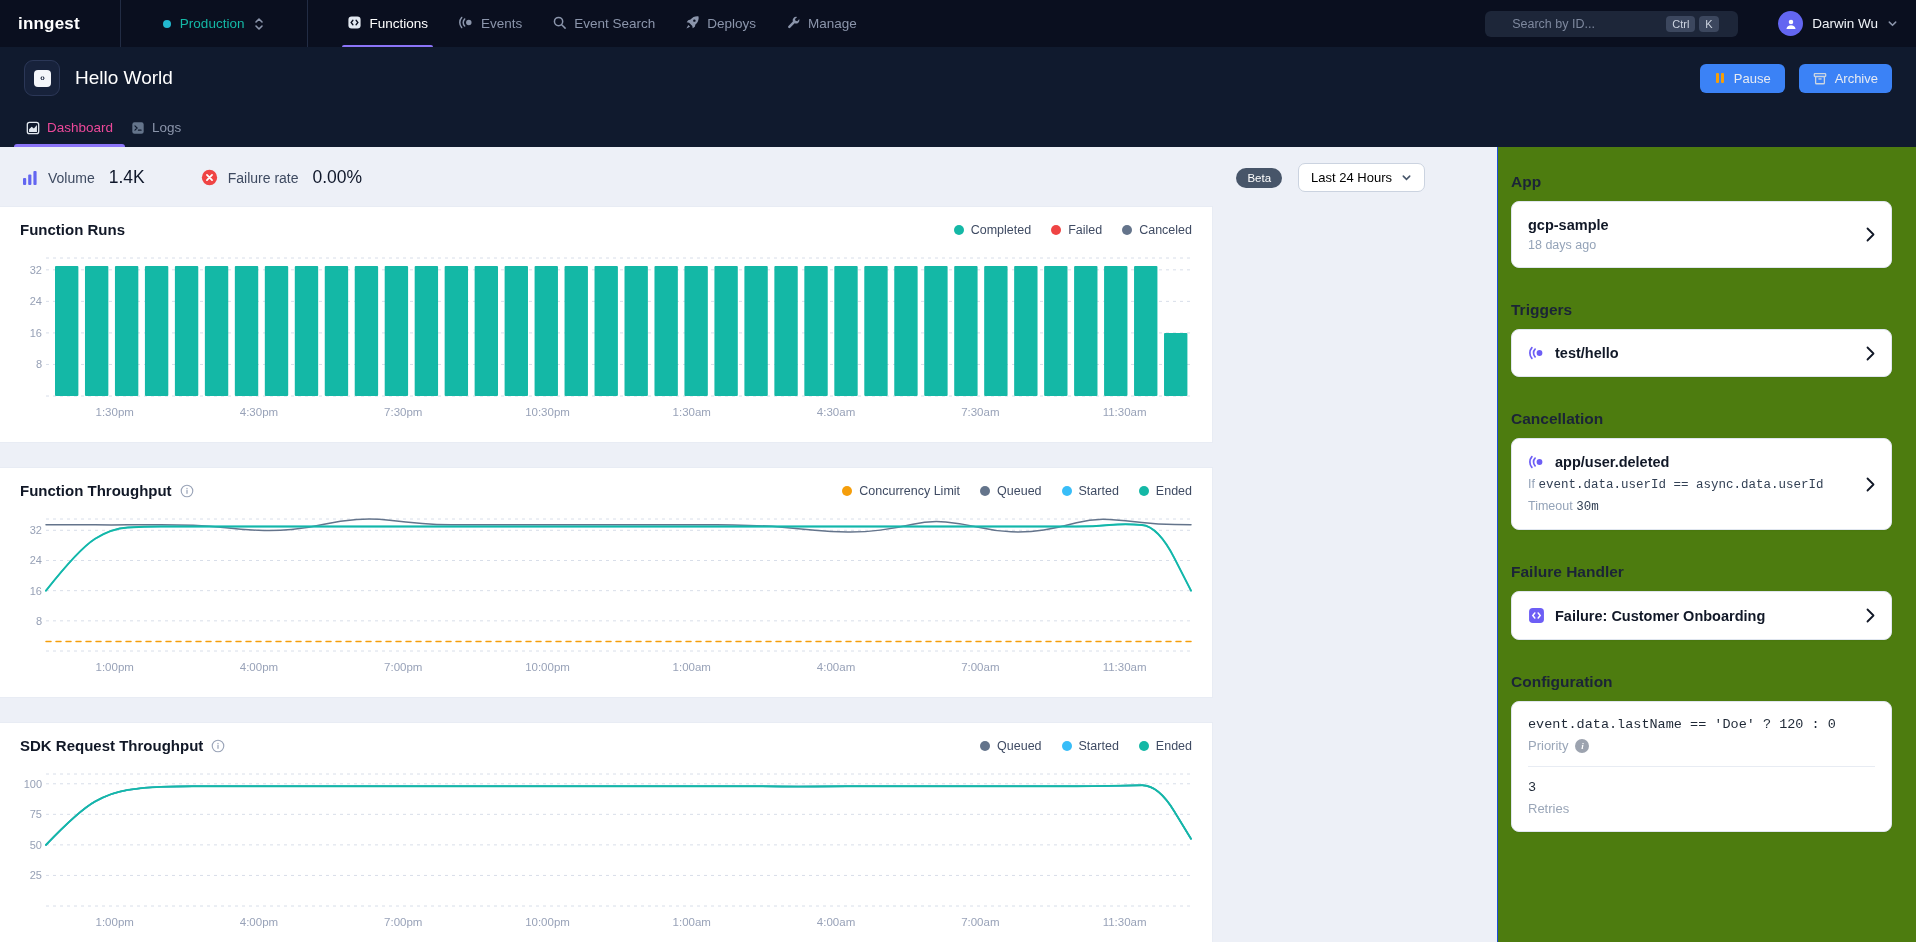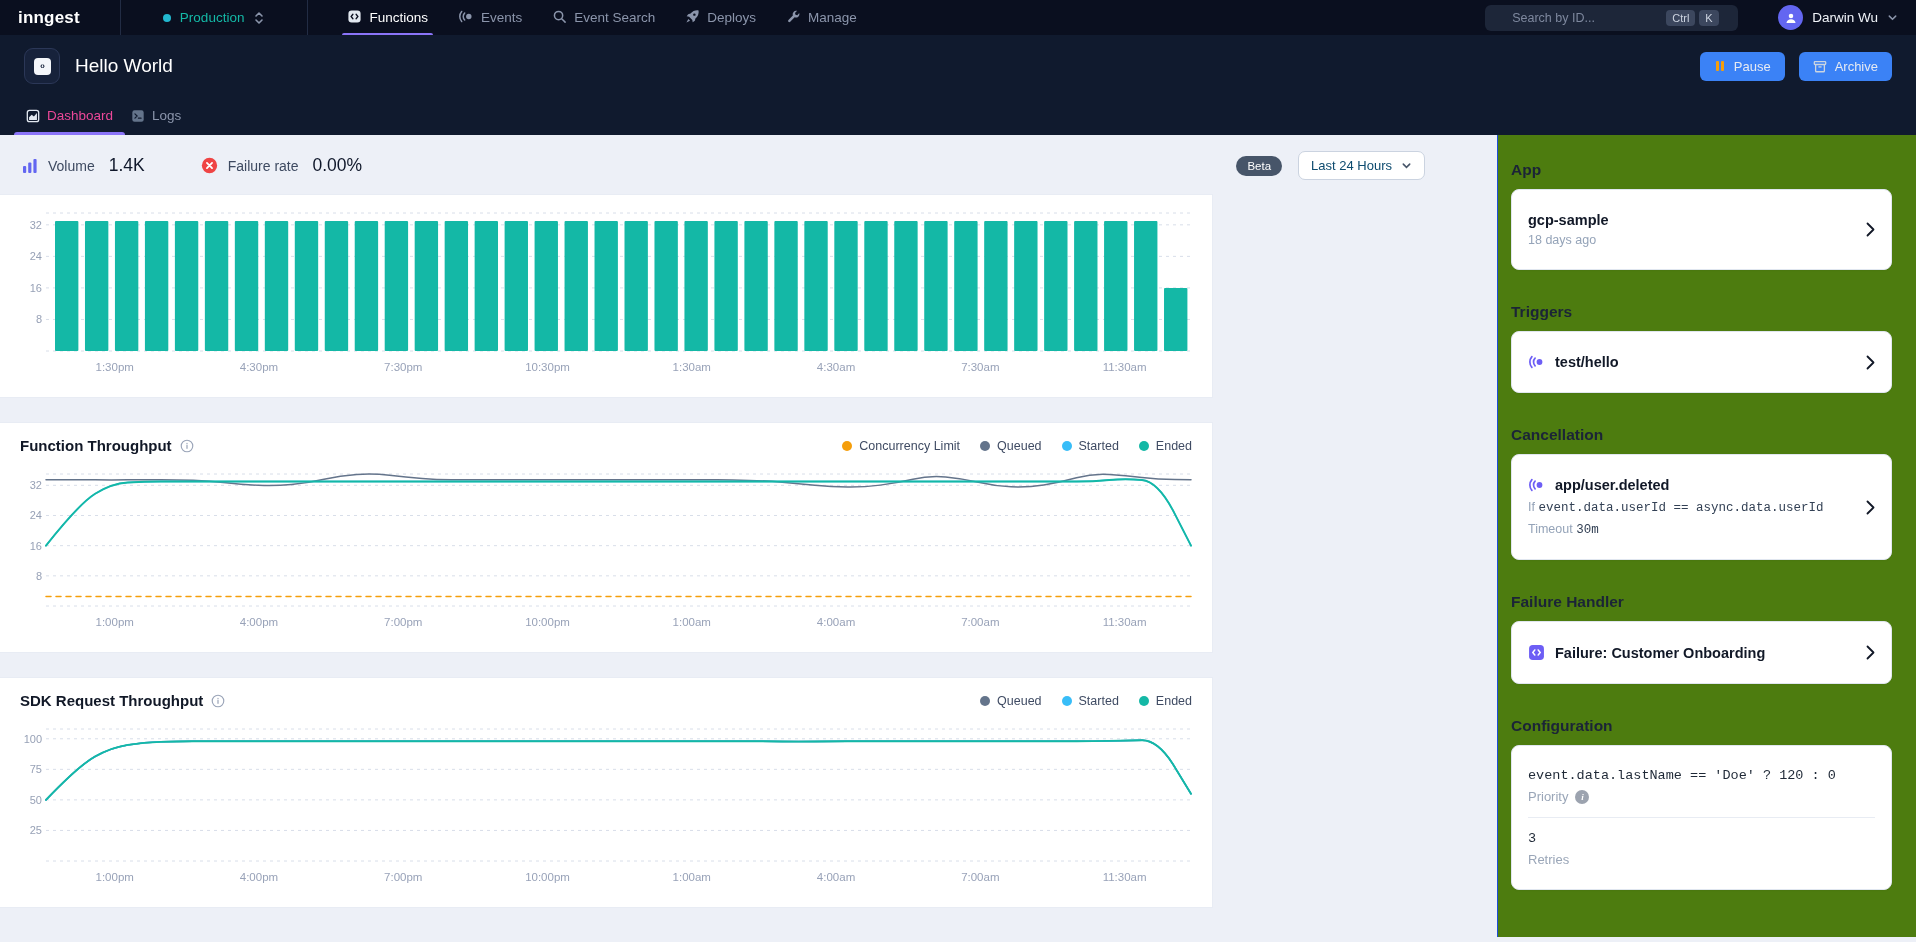--- a/index.html
+++ b/index.html
@@ -1,21 +1,21 @@
 <!DOCTYPE html>
 <html><head>
 <meta charset="utf-8">
 <style>
   * { margin:0; padding:0; box-sizing:border-box; }
   html,body { width:1916px; height:942px; overflow:hidden; }
   body { font-family:"Liberation Sans","DejaVu Sans",sans-serif; background:#edf0f7; color:#111827; }
   .mono { font-family:"Liberation Mono","DejaVu Sans Mono",monospace; }
 
   
-  .topnav { height:35px; background:#0a0f1f; display:flex; align-items:stretch; color:#8b95ab;gap:24px; }
+  .topnav { height:47px; background:#0a0f1f; display:flex; align-items:stretch; color:#8b95ab;gap:24px; }
   .brand { display:flex; align-items:center; padding:0 16px 0 18px; color:#fff; font-weight:800; font-size:17px; letter-spacing:.2px; }
   .vdiv { width:1px; background:#222c44; margin:0; }
   .env-select { display:flex; align-items:center; gap:9px; padding:0 18px; min-width:134px; cursor:pointer; }
   .env-dot { width:8px; height:8px; border-radius:50%; background:#22b8cf; }
   .env-label { color:#14b8a6; font-size:13.5px; }
   .env-updown { margin-left:auto; display:flex; }
   .navtabs { display:flex; align-items:stretch; }
   .navtab { position:relative; display:flex; align-items:center; gap:7px; padding:0 15px; font-size:13.5px; color:#8b95ab; cursor:pointer; }
   .navtab svg { flex:none; }
   .navtab.active { color:#fff; }
@@ -44,36 +44,36 @@
 
   
   .content { display:flex; height:802px; }
   .main { width:1497px; }
   .statsrow { display:flex; align-items:center; padding:16px 72px 14px 22px; }
   .stat { display:flex; align-items:center; gap:10px; margin-right:56px; }
   .stat-label { font-size:14px; color:#3e4a61; }
   .stat-value { font-size:17.5px; color:#0f172a; margin-left:4px; }
   .stats-right { margin-left:auto; display:flex; align-items:center; gap:16px; }
   .beta-pill { background:#475569; color:#fff; font-size:11.5px; border-radius:999px; padding:4px 11px; }
-  .range-btn { display:flex; align-items:center; gap:9px; background:#fff; border:1px solid #cbd3e0; border-radius:7px; padding:6px 12px; font-size:13px; color:#0c4a6e; cursor:pointer; font-family:inherit; }
+  .range-btn { display:flex; align-items:center; gap:9px; background:#fff; border:1px solid #cbd3e0; border-radius:7px; padding:6px 12px; font-size:13px; color:#000000; cursor:pointer; font-family:inherit; }
 
   .panel { width:1213px; background:#fff; border:1px solid #e8ecf4; border-left:none; padding:14px 20px 12px; margin-bottom:24px; }
   .panel-head { display:flex; align-items:center; justify-content:space-between; margin-bottom:16px; }
   .panel-title-wrap { display:flex; align-items:center; gap:8px; }
   .panel-title { font-size:15px; font-weight:700; color:#111827; }
   .legend { display:flex; align-items:center; gap:20px; }
   .legend .li { display:flex; align-items:center; gap:7px; font-size:12.5px; color:#3f4b63; }
   .legend .li i { width:10px; height:10px; border-radius:50%; display:inline-block; }
   .chart { width:1173px; }
 
   
   .sidebar { flex:1; background:#4d7c0f; border-left:1px solid #1d4ed8; padding:26px 24px 24px 13px; overflow:hidden; }
   .side-section { margin-bottom:33px; }
   .side-heading { font-size:15.5px; font-weight:600; color:#1b2437; margin-bottom:10px; }
-  .card { border:1px solid #e0e6ef; border-radius:8px; background:#fff; padding:22px 16px; display:flex; align-items:center; box-shadow:0 1px 2px rgba(16,24,40,.04); cursor:pointer; }
+  .card { border:1px solid #e0e6ef; border-radius:8px; background:#fff; padding:15px 16px; display:flex; align-items:center; box-shadow:0 1px 2px rgba(16,24,40,.04); cursor:pointer; }
   .card-body { flex:1; min-width:0; }
   .card-title { font-size:14.5px; font-weight:600; color:#111827; }
   .card-title-row { display:flex; align-items:center; gap:10px; }
   .card-meta { font-size:12.5px; color:#94a3b8; margin-top:5px; }
   .cond-line { margin-top:7px; font-size:12.5px; color:#94a3b8; }
   .cond-line .mono { color:#334155; font-size:12.5px; }
   .chev { flex:none; margin-left:12px; }
   .cfg-expr { font-size:13.5px; color:#1f2937; }
   .cfg-label { display:flex; align-items:center; gap:7px; font-size:13px; color:#9aa6b8; margin-top:6px; }
   .cfg-div { border-top:1px solid #e8ecf3; margin:13px 0; }
@@ -223,20 +223,39 @@
         <button class="range-btn">
           <span>Last 24 Hours</span>
           <svg width="11" height="11" viewBox="0 0 12 12" fill="none" stroke="#475569" stroke-width="1.7" stroke-linecap="round">
               <path d="M2.5 4.5 6 8l3.5-3.5"></path>
             </svg>
         </button>
       </div>
     </div>
 
     <div class="panel">
+      <div class="panel-head">
+        <div class="panel-title-wrap">
+          <span class="panel-title">Function Runs</span>
+        </div>
+        <div class="legend">
+            <span class="li">
+              <i style="background: rgb(20, 184, 166);"></i>
+              <span>Completed</span>
+            </span>
+            <span class="li">
+              <i style="background: rgb(239, 68, 68);"></i>
+              <span>Failed</span>
+            </span>
+            <span class="li">
+              <i style="background: rgb(100, 116, 139);"></i>
+              <span>Canceled</span>
+            </span>
+          </div>
+      </div>
       <div class="chart"><svg width="1173" height="172" viewBox="0 0 1173 172">
             <line x1="26" x2="1171" y1="142" y2="142" stroke="#d8dee9" stroke-width="1" stroke-dasharray="3 4"></line>
             <line x1="26" x2="1171" y1="110.45714285714286" y2="110.45714285714286" stroke="#d8dee9" stroke-width="1" stroke-dasharray="3 4"></line>
             <line x1="26" x2="1171" y1="78.91428571428571" y2="78.91428571428571" stroke="#d8dee9" stroke-width="1" stroke-dasharray="3 4"></line>
             <line x1="26" x2="1171" y1="47.37142857142857" y2="47.37142857142857" stroke="#d8dee9" stroke-width="1" stroke-dasharray="3 4"></line>
             <line x1="26" x2="1171" y1="15.828571428571436" y2="15.828571428571436" stroke="#d8dee9" stroke-width="1" stroke-dasharray="3 4"></line>
             <line x1="26" x2="1171" y1="4" y2="4" stroke="#d8dee9" stroke-width="1" stroke-dasharray="3 4"></line>
             <text x="22" y="114.45714285714286" text-anchor="end" fill="#97a1b6" font-size="11" font-family="&quot;Liberation Sans&quot;,sans-serif">8</text>
             <text x="22" y="82.91428571428571" text-anchor="end" fill="#97a1b6" font-size="11" font-family="&quot;Liberation Sans&quot;,sans-serif">16</text>
             <text x="22" y="51.37142857142857" text-anchor="end" fill="#97a1b6" font-size="11" font-family="&quot;Liberation Sans&quot;,sans-serif">24</text>

